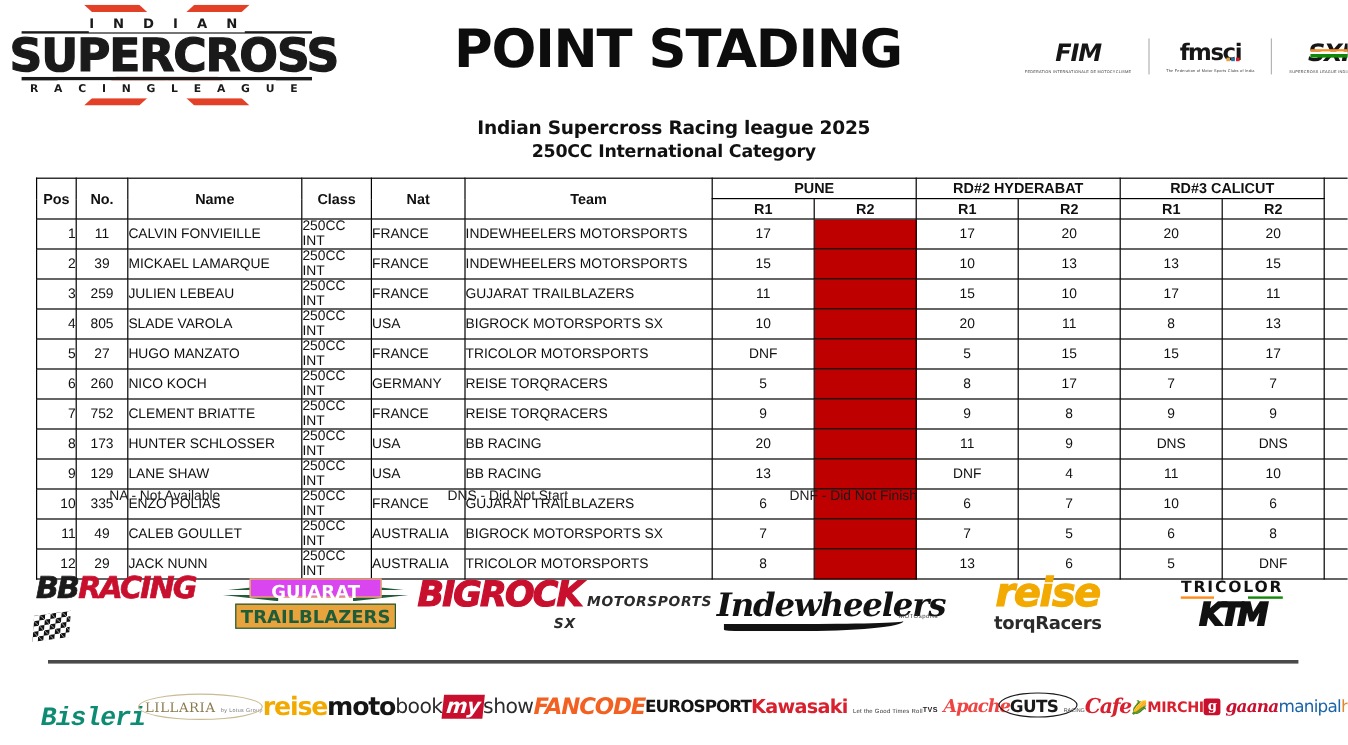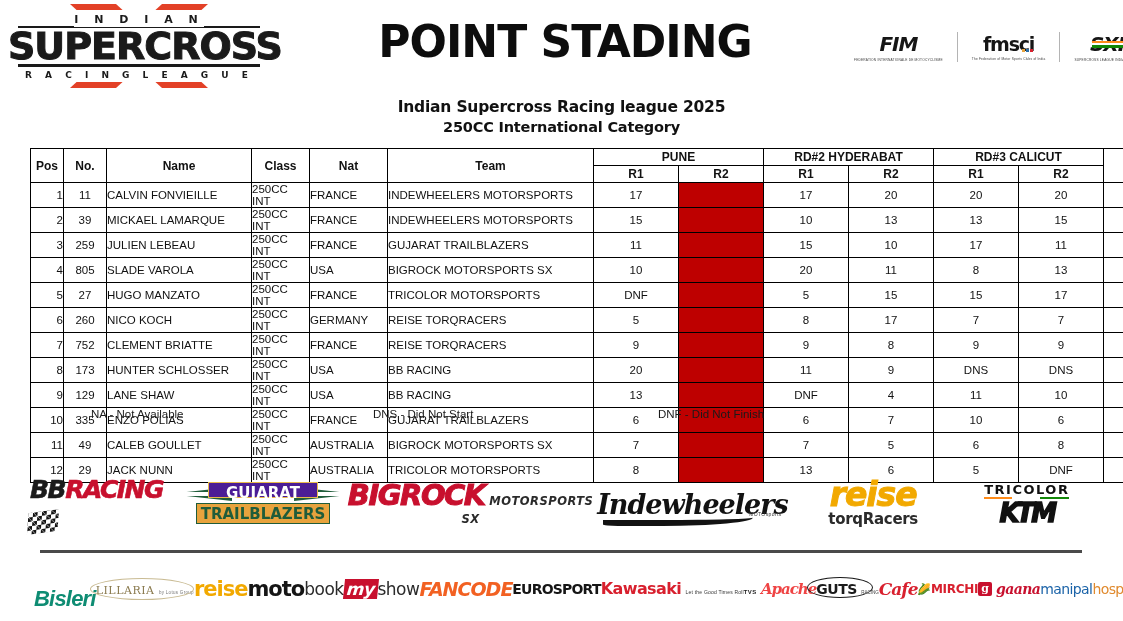--- a/index.html
+++ b/index.html
@@ -191,21 +191,21 @@
     background-color: #fff;
     transform: skewX(-12deg) rotate(-8deg);
   }
 
   .lg-gujarat { position: relative; width: 162px; height: 50px; }
   .wing { position: absolute; top: 8px; height: 14px; width: 50px; }
   .wing.l { left: 0; background: linear-gradient(#1f5c3a 0 35%, #fff 35% 65%, #1f5c3a 65% 100%); clip-path: polygon(0 40%, 100% 0, 100% 100%, 0 60%); }
   .wing.r { right: 0; background: linear-gradient(#1f5c3a 0 35%, #fff 35% 65%, #1f5c3a 65% 100%); clip-path: polygon(0 0, 100% 40%, 100% 60%, 0 100%); }
   .guj-top {
     position: absolute; left: 26px; top: 3px; width: 110px; height: 16px;
-    background: #4c1d95; color: #fff; text-align: center;
+    background: #d946ef; color: #fff; text-align: center;
     font-family: "DejaVu Sans", sans-serif; font-weight: bold; font-size: 15px;
     line-height: 20px; letter-spacing: 0px; border: 1.5px solid #E8B94B;
   }
   .guj-bot {
     position: absolute; left: 14px; top: 24px; width: 134px; height: 21px;
     background: #E8A33D; color: #1F5C3A; text-align: center;
     font-family: "DejaVu Sans", sans-serif; font-weight: bold; font-size: 15px;
     line-height: 21px; border: 1.5px solid #1F5C3A;
   }
 
@@ -266,21 +266,21 @@
 
   
   #sponsors {
     position: absolute; left: 34px; top: 566px; width: 1060px; height: 45px;
     display: flex; align-items: center; justify-content: space-between;
   }
   .sp { display: flex; align-items: center; justify-content: center; height: 40px; white-space: nowrap; }
   .vsep { width: 1.5px; height: 28px; background: #aaa; }
 
   .sp-bisleri {
-    font-family: Liberation Sans, sans-serif; font-weight: bold; font-style: italic;
+    font-family: Liberation Mono, monospace; font-weight: bold; font-style: italic;
     font-size: 22px; color: #0E8C73; letter-spacing: -0.8px; margin-top: 20px;
   }
   .sp-lillaria { text-align: center; position: relative; }
   .sp-lillaria .t1 {
     font-family: "DejaVu Serif", serif; font-size: 11px; color: #8A7A4E; letter-spacing: 0.5px;
   }
   .sp-lillaria .t2 { font-size: 4.5px; color: #777; letter-spacing: 0.3px; margin-top: 1px; }
   .sp-lillaria .oval {
     position: absolute; left: -6px; top: -2px; width: 104px; height: 22px;
     border: 1px solid #c9bb93; border-radius: 50%;

